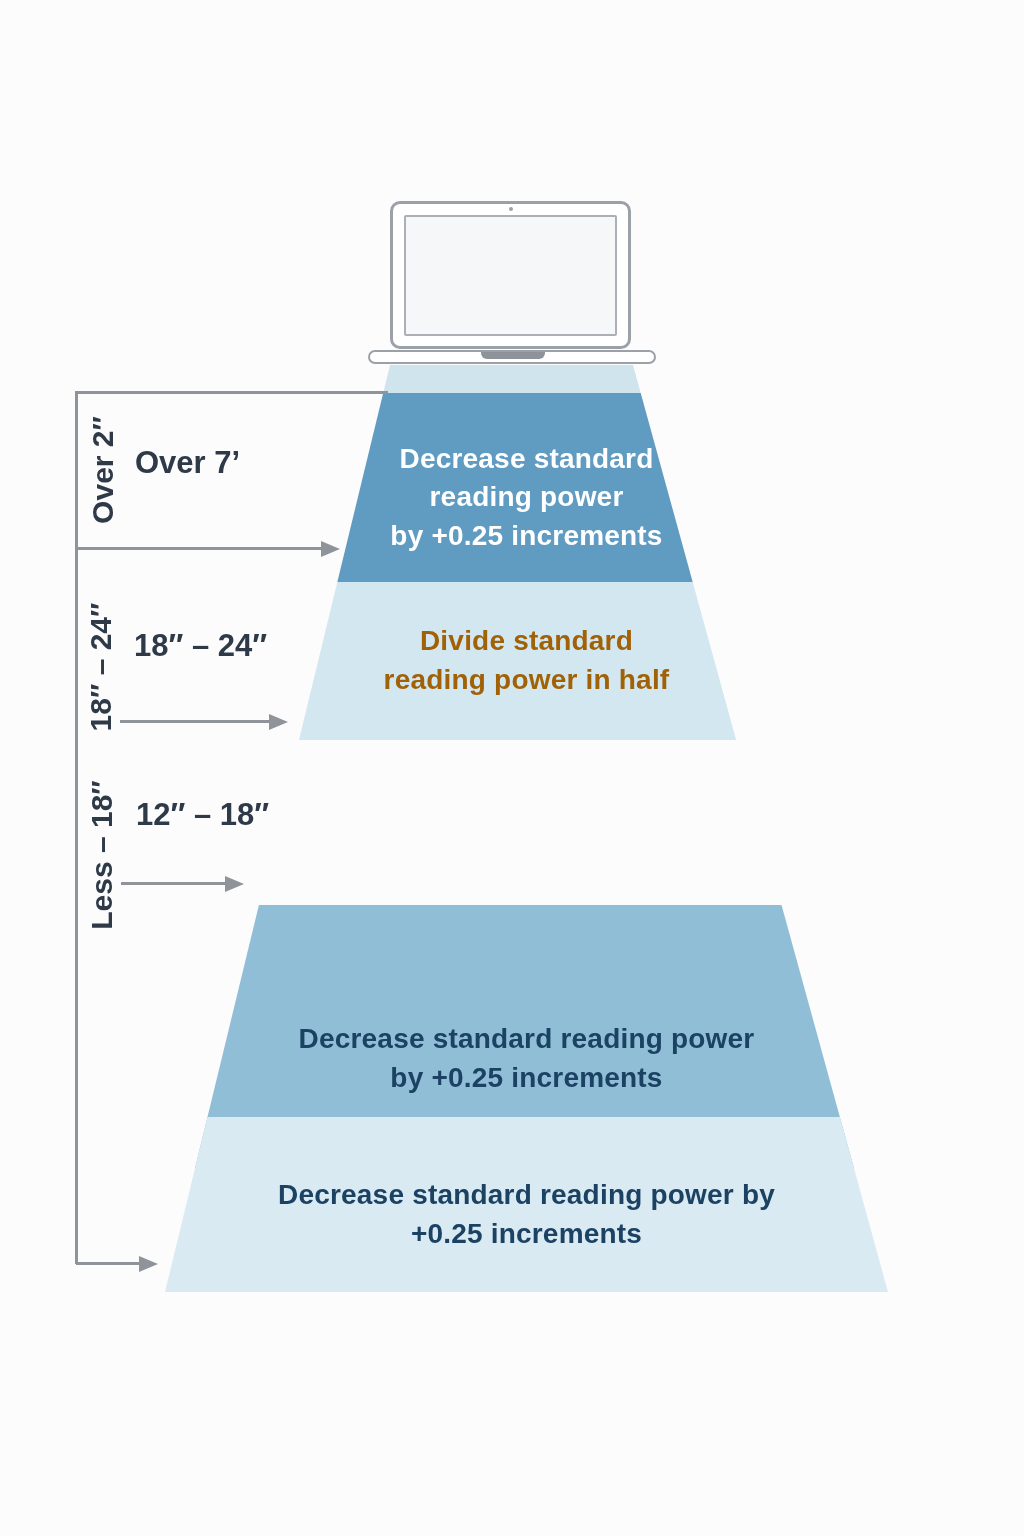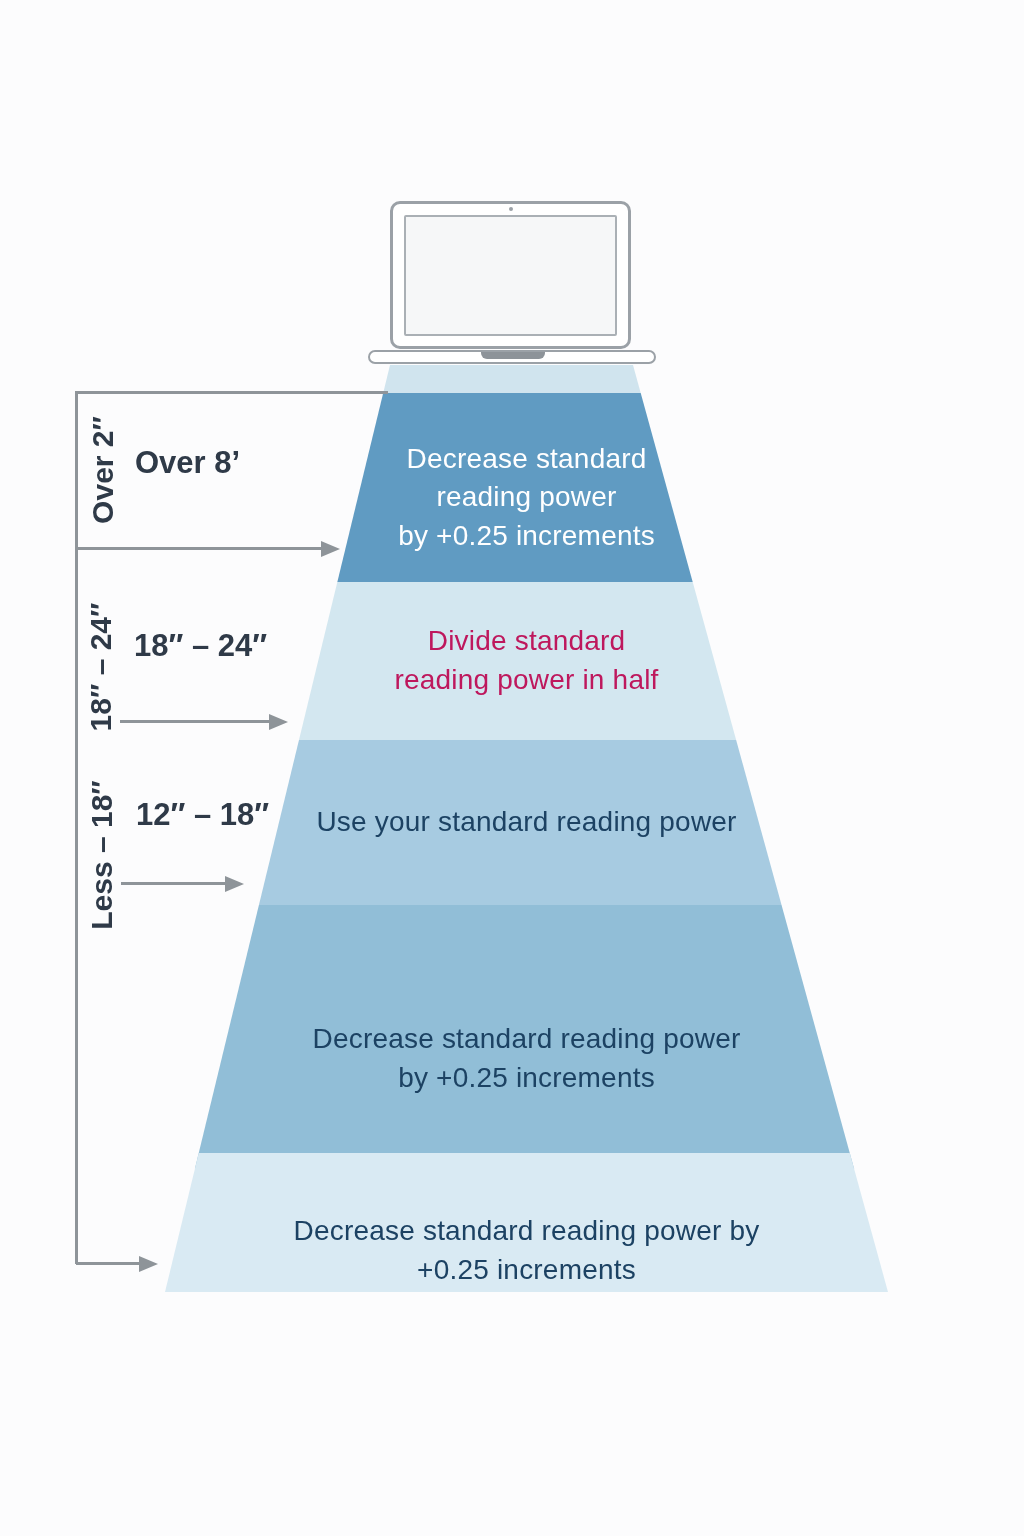--- a/index.html
+++ b/index.html
@@ -66,25 +66,25 @@
     left: 0; width: 100%;
     display: flex;
     align-items: center;
     justify-content: center;
   }
   .stripe-beam  { top: 0;     height: 28px; }
   .stripe-b1    { top: 28px;  height: 189px; }
   .stripe-b2    { top: 217px; height: 158px; }
   .stripe-b3    { top: 375px; height: 165px; }
   .stripe-b4    { top: 540px; height: 264px; }
-  .stripe-b5    { top: 752px; height: 175px; margin-top: 36px; }
+  .stripe-b5    { top: 752px; height: 175px; }
 
   .band-text {
     font-size: 28px;
-    font-weight: 400;
+    font-weight: 700;
     line-height: 1.38;
     text-align: center;
     white-space: pre-line;
     letter-spacing: 0.2px;
   }
   .stripe-b1 .band-text { transform: translateY(10px); }
   .stripe-b4 .band-text { transform: translateY(22px); }
   .stripe-b5 .band-text { transform: translateY(10px); }
 
   
@@ -150,27 +150,24 @@
   <div class="funnel">
     <div class="stripe stripe-beam" style="background-color: rgb(208, 228, 238);"></div>
 
     <div class="stripe stripe-b1" style="background-color: rgb(96, 155, 194);">
       <div class="band-text" style="color: rgb(255, 255, 255);">Decrease standard
 reading power
 by +0.25 increments</div>
     </div>
 
     <div class="stripe stripe-b2" style="background-color: rgb(211, 231, 240);">
-      <div class="band-text" style="color: #be185d;">Divide standard
+      <div class="band-text" style="color: #a16207;">Divide standard
 reading power in half</div>
     </div>
 
-    <div class="stripe stripe-b3" style="background-color: rgb(167, 203, 225);">
-      <div class="band-text" style="color: rgb(28, 66, 99);">Use your standard reading power</div>
-    </div>
 
     <div class="stripe stripe-b4" style="background-color: rgb(145, 190, 215);">
       <div class="band-text" style="color: rgb(28, 66, 99);">Decrease standard reading power
 by +0.25 increments</div>
     </div>
 
     <div class="stripe stripe-b5" style="background-color: rgb(217, 234, 243);">
       <div class="band-text" style="color: rgb(28, 66, 99);">Decrease standard reading power by
 +0.25 increments</div>
     </div>
@@ -190,21 +187,21 @@
   <div class="arrow arrow-3">
     <div class="shaft"></div>
     <div class="head"></div>
   </div>
   <div class="arrow arrow-4">
     <div class="shaft"></div>
     <div class="head"></div>
   </div>
 
   <div class="v-label v-label-1">Over 2″</div>
-  <div class="h-label h-label-1">Over 8’</div>
+  <div class="h-label h-label-1">Over 7’</div>
 
   <div class="v-label v-label-2">18″ – 24″</div>
   <div class="h-label h-label-2">18″ – 24″</div>
 
   <div class="v-label v-label-3">Less – 18″</div>
   <div class="h-label h-label-3">12″ – 18″</div>
 
 </div>
 
 </body></html>

